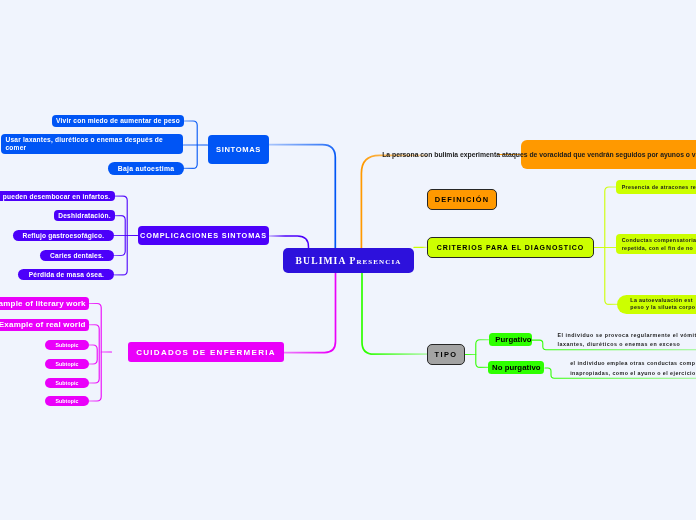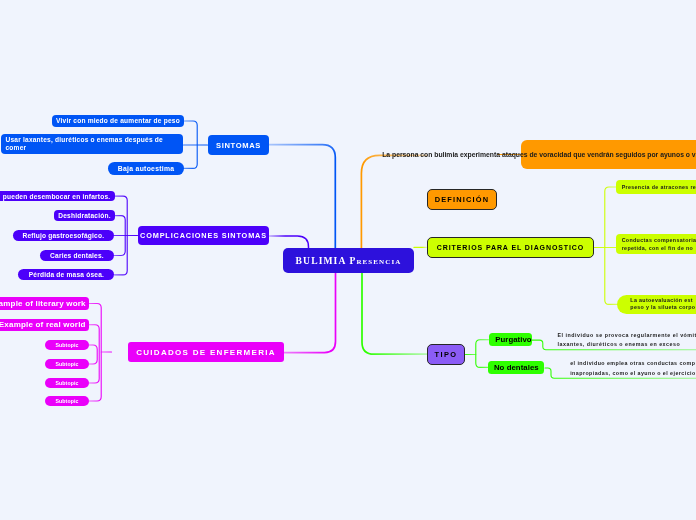--- a/index.html
+++ b/index.html
@@ -138,21 +138,21 @@
       <path d="M414,247.4 L427,247.4" fill="none" stroke="url(#g14)" stroke-width="1.4" stroke-linecap="round"></path>
       <path d="M594.5,247.5 L616,247.5" fill="none" stroke="url(#h15)" stroke-width="1.1" stroke-linecap="round"></path>
       <path d="M616,186.95 L609,186.95 Q604.8,186.95 604.8,191.14999999999998 L604.8,300.15000000000003 Q604.8,304.35 609,304.35 L617.3,304.35" fill="none" stroke="url(#h16)" stroke-width="1.1" stroke-linecap="round"></path>
       <path d="M362,273 L362,342.2 Q362,354.2 374,354.2 L427,354.2" fill="none" stroke="url(#g17)" stroke-width="1.7" stroke-linecap="round"></path>
       <path d="M488.5,339.7 L480,339.7 Q475.8,339.7 475.8,343.9 L475.8,363.2 Q475.8,367.4 480,367.4 L488.3,367.4" fill="none" stroke="url(#h18)" stroke-width="1.1" stroke-linecap="round"></path>
       <path d="M465.5,354.5 L475.8,354.5" fill="none" stroke="url(#h19)" stroke-width="1.1" stroke-linecap="round"></path>
       <path d="M532,340.1 L539.5999999999999,340.1 Q542.8,340.1 542.8,343.3 L542.8,346.5 Q542.8,349.7 546,349.7 L696,349.7" fill="none" stroke="url(#h20)" stroke-width="1.1" stroke-linecap="round"></path>
       <path d="M545,368 L547.8,368 Q551,368 551,371.2 L551,375 Q551,378.2 554.2,378.2 L696,378.2" fill="none" stroke="url(#h21)" stroke-width="1.1" stroke-linecap="round"></path>
     </svg>
   <div class="node" id="root-node" style="left: 283px; top: 248px; width: 131px; height: 25px; background: rgb(45, 17, 220); color: rgb(255, 255, 255);"><span class="lbl">BULIMIA Presencia</span></div>
-  <div class="node topic" id="n-sintomas" style="left: 208px; top: 135px; width: 61px; height: 20px; border-radius: 4px; font-size: 7.6px; letter-spacing: 0.65px; background: rgb(0, 85, 245); color: rgb(255, 255, 255);"><span class="lbl">SINTOMAS</span></div>
+  <div class="node topic" id="n-sintomas" style="left: 208px; top: 135px; width: 61px; height: 29px; border-radius: 4px; font-size: 7.6px; letter-spacing: 0.65px; background: rgb(0, 85, 245); color: rgb(255, 255, 255);"><span class="lbl">SINTOMAS</span></div>
   <div class="node leaf" id="n-sintomas-0" style="left: 51.6px; top: 115.3px; width: 132.8px; height: 11.4px; border-radius: 4px; font-size: 6.6px; letter-spacing: 0.2px; text-align: center; justify-content: center; background: rgb(0, 85, 245); color: rgb(255, 255, 255);"><span class="lbl">Vivir con miedo de aumentar de peso</span></div>
   <div class="node leaf" id="n-sintomas-1" style="left: 1.4px; top: 134.2px; width: 182px; height: 20.2px; border-radius: 4px; font-size: 6.6px; letter-spacing: 0.2px; line-height: 8px; padding: 0px 4.1px; text-align: left; justify-content: flex-start; background: rgb(0, 85, 245); color: rgb(255, 255, 255);"><span class="lbl">Usar laxantes, diuréticos o enemas después de
 comer</span></div>
   <div class="node leaf" id="n-sintomas-2" style="left: 108.3px; top: 162px; width: 75.7px; height: 12.7px; border-radius: 6.4px; font-size: 6.8px; letter-spacing: 0.3px; text-align: center; justify-content: center; background: rgb(0, 85, 245); color: rgb(255, 255, 255);"><span class="lbl">Baja autoestima</span></div>
   <div class="node topic" id="n-complicaciones" style="left: 138px; top: 226px; width: 131px; height: 19px; border-radius: 4px; font-size: 7.3px; letter-spacing: 0.85px; background: rgb(76, 0, 250); color: rgb(255, 255, 255);"><span class="lbl">COMPLICACIONES SINTOMAS</span></div>
   <div class="node leaf" id="n-complicaciones-0" style="left: -5px; top: 190.7px; width: 119.5px; height: 10.8px; border-radius: 4px; font-size: 6.6px; letter-spacing: 0.2px; padding: 0px 4.2px; text-align: right; justify-content: flex-end; background: rgb(76, 0, 250); color: rgb(255, 255, 255);"><span class="lbl">pueden desembocar en infartos.</span></div>
   <div class="node leaf" id="n-complicaciones-1" style="left: 54px; top: 210px; width: 60.9px; height: 11.3px; border-radius: 4px; font-size: 6.6px; letter-spacing: 0.2px; text-align: center; justify-content: center; background: rgb(76, 0, 250); color: rgb(255, 255, 255);"><span class="lbl">Deshidratación.</span></div>
   <div class="node leaf" id="n-complicaciones-2" style="left: 12.5px; top: 229.9px; width: 101.7px; height: 11.3px; border-radius: 5.7px; font-size: 6.6px; letter-spacing: 0.2px; text-align: center; justify-content: center; background: rgb(76, 0, 250); color: rgb(255, 255, 255);"><span class="lbl">Reflujo gastroesofágico.</span></div>
   <div class="node leaf" id="n-complicaciones-3" style="left: 39.6px; top: 249.8px; width: 74.8px; height: 11.3px; border-radius: 5.7px; font-size: 6.6px; letter-spacing: 0.2px; text-align: center; justify-content: center; background: rgb(76, 0, 250); color: rgb(255, 255, 255);"><span class="lbl">Caries dentales.</span></div>
   <div class="node leaf" id="n-complicaciones-4" style="left: 18.4px; top: 269.2px; width: 96px; height: 11.3px; border-radius: 5.7px; font-size: 6.6px; letter-spacing: 0.2px; text-align: center; justify-content: center; background: rgb(76, 0, 250); color: rgb(255, 255, 255);"><span class="lbl">Pérdida de masa ósea.</span></div>
@@ -164,20 +164,20 @@
   <div class="node leaf" id="n-cuidados-4" style="left: 45px; top: 378px; width: 44px; height: 10px; border-radius: 5px; font-size: 5.2px; letter-spacing: 0.1px; text-align: center; justify-content: center; background: rgb(234, 0, 250); color: rgb(255, 255, 255);"><span class="lbl">Subtopic</span></div>
   <div class="node leaf" id="n-cuidados-5" style="left: 45px; top: 396px; width: 44px; height: 10px; border-radius: 5px; font-size: 5.2px; letter-spacing: 0.1px; text-align: center; justify-content: center; background: rgb(234, 0, 250); color: rgb(255, 255, 255);"><span class="lbl">Subtopic</span></div>
   <div class="node topic" id="n-definicion" style="left: 427px; top: 144px; width: 70px; height: 21px; border-radius: 5px; font-size: 7.4px; letter-spacing: 1.2px; background: rgb(255, 153, 0); color: rgb(0, 0, 0); border: 1.5px solid rgb(38, 38, 38); margin-top: 45px;"><span class="lbl">DEFINICIÓN</span></div>
   <div class="node leaf" id="n-definicion-0" style="left: 520.5px; top: 140px; width: 183px; height: 29px; border-radius: 6px; font-size: 6.8px; letter-spacing: 0px; line-height: 7.3px; padding: 0px 13px; text-align: center; justify-content: center; background: rgb(255, 153, 0); color: rgb(27, 27, 27);"><span class="lbl">La persona con bulimia experimenta ataques de voracidad que vendrán seguidos por ayunos o vómitos para contrarrestar la ingesta excesiva</span></div>
   <div class="node topic" id="n-criterios" style="left: 427px; top: 237px; width: 167px; height: 21px; border-radius: 5px; font-size: 7px; letter-spacing: 0.9px; background: rgb(204, 255, 0); color: rgb(0, 0, 0); border: 1.5px solid rgb(38, 38, 38);"><span class="lbl">CRITERIOS PARA EL DIAGNOSTICO</span></div>
   <div class="node leaf" id="n-criterios-0" style="left: 616px; top: 180.2px; width: 90px; height: 13.5px; border-radius: 4px; font-size: 5.3px; letter-spacing: 0.35px; padding: 0px 5.7px; text-align: left; justify-content: flex-start; background: rgb(204, 255, 0); color: rgb(27, 27, 27);"><span class="lbl">Presencia de atracones re</span></div>
   <div class="node leaf" id="n-criterios-1" style="left: 616px; top: 233.5px; width: 95px; height: 20.6px; border-radius: 4px; font-size: 5.3px; letter-spacing: 0.35px; line-height: 8.3px; padding: 0px 5.7px; text-align: left; justify-content: flex-start; background: rgb(204, 255, 0); color: rgb(27, 27, 27);"><span class="lbl">Conductas compensatoria
 repetida, con el fin de no</span></div>
   <div class="node leaf" id="n-criterios-2" style="left: 617.3px; top: 294.8px; width: 95px; height: 19.1px; border-radius: 10px; font-size: 5.3px; letter-spacing: 0.35px; line-height: 7.6px; padding: 0px 13px; text-align: left; justify-content: flex-start; background: rgb(204, 255, 0); color: rgb(27, 27, 27);"><span class="lbl">La autoevaluación est
 peso y la silueta corpo</span></div>
-  <div class="node topic" id="n-tipo" style="left: 427px; top: 344px; width: 38px; height: 21px; border-radius: 5px; font-size: 7.4px; letter-spacing: 1.5px; background: #8b5cf6; color: rgb(0, 0, 0); border: 1.5px solid rgb(38, 38, 38);"><span class="lbl">TIPO</span></div>
+  <div class="node topic" id="n-tipo" style="left: 427px; top: 344px; width: 38px; height: 21px; border-radius: 5px; font-size: 7.4px; letter-spacing: 1.5px; background: #a3a3a3; color: rgb(0, 0, 0); border: 1.5px solid rgb(38, 38, 38);"><span class="lbl">TIPO</span></div>
   <div class="node leaf" id="n-tipo-0" style="left: 488.5px; top: 333.3px; width: 43.2px; height: 12.8px; border-radius: 3.5px; font-size: 7.8px; letter-spacing: 0.05px; text-align: center; justify-content: flex-end; background: rgb(46, 255, 0); color: rgb(0, 0, 0);"><span class="lbl">Purgativo</span></div>
-  <div class="node leaf" id="n-tipo-1" style="left: 488.3px; top: 360.9px; width: 56px; height: 13px; border-radius: 3.5px; font-size: 7.8px; letter-spacing: 0.05px; text-align: center; justify-content: center; background: rgb(46, 255, 0); color: rgb(0, 0, 0);"><span class="lbl">No dentales</span></div>
+  <div class="node leaf" id="n-tipo-1" style="left: 488.3px; top: 360.9px; width: 56px; height: 13px; border-radius: 3.5px; font-size: 7.8px; letter-spacing: 0.05px; text-align: center; justify-content: center; background: rgb(46, 255, 0); color: rgb(0, 0, 0);"><span class="lbl">No purgativo</span></div>
   <div class="node plaintext" id="note-purgativo" style="left: 557.5px; top: 331px; width: 150px; height: 18px; font-size: 5.3px; letter-spacing: 0.52px; line-height: 9.45px; text-align: left; justify-content: flex-start;"><span class="lbl">El individuo se provoca regularmente el vómit
 laxantes, diuréticos o enemas en exceso</span></div>
   <div class="node plaintext" id="note-no-purgativo" style="left: 570.2px; top: 359.5px; width: 150px; height: 18px; font-size: 5.3px; letter-spacing: 0.45px; line-height: 9.65px; text-align: left; justify-content: flex-start;"><span class="lbl">el individuo emplea otras conductas comp
 inapropiadas, como el ayuno o el ejercicio</span></div>
 </div>
 
 </body></html>

